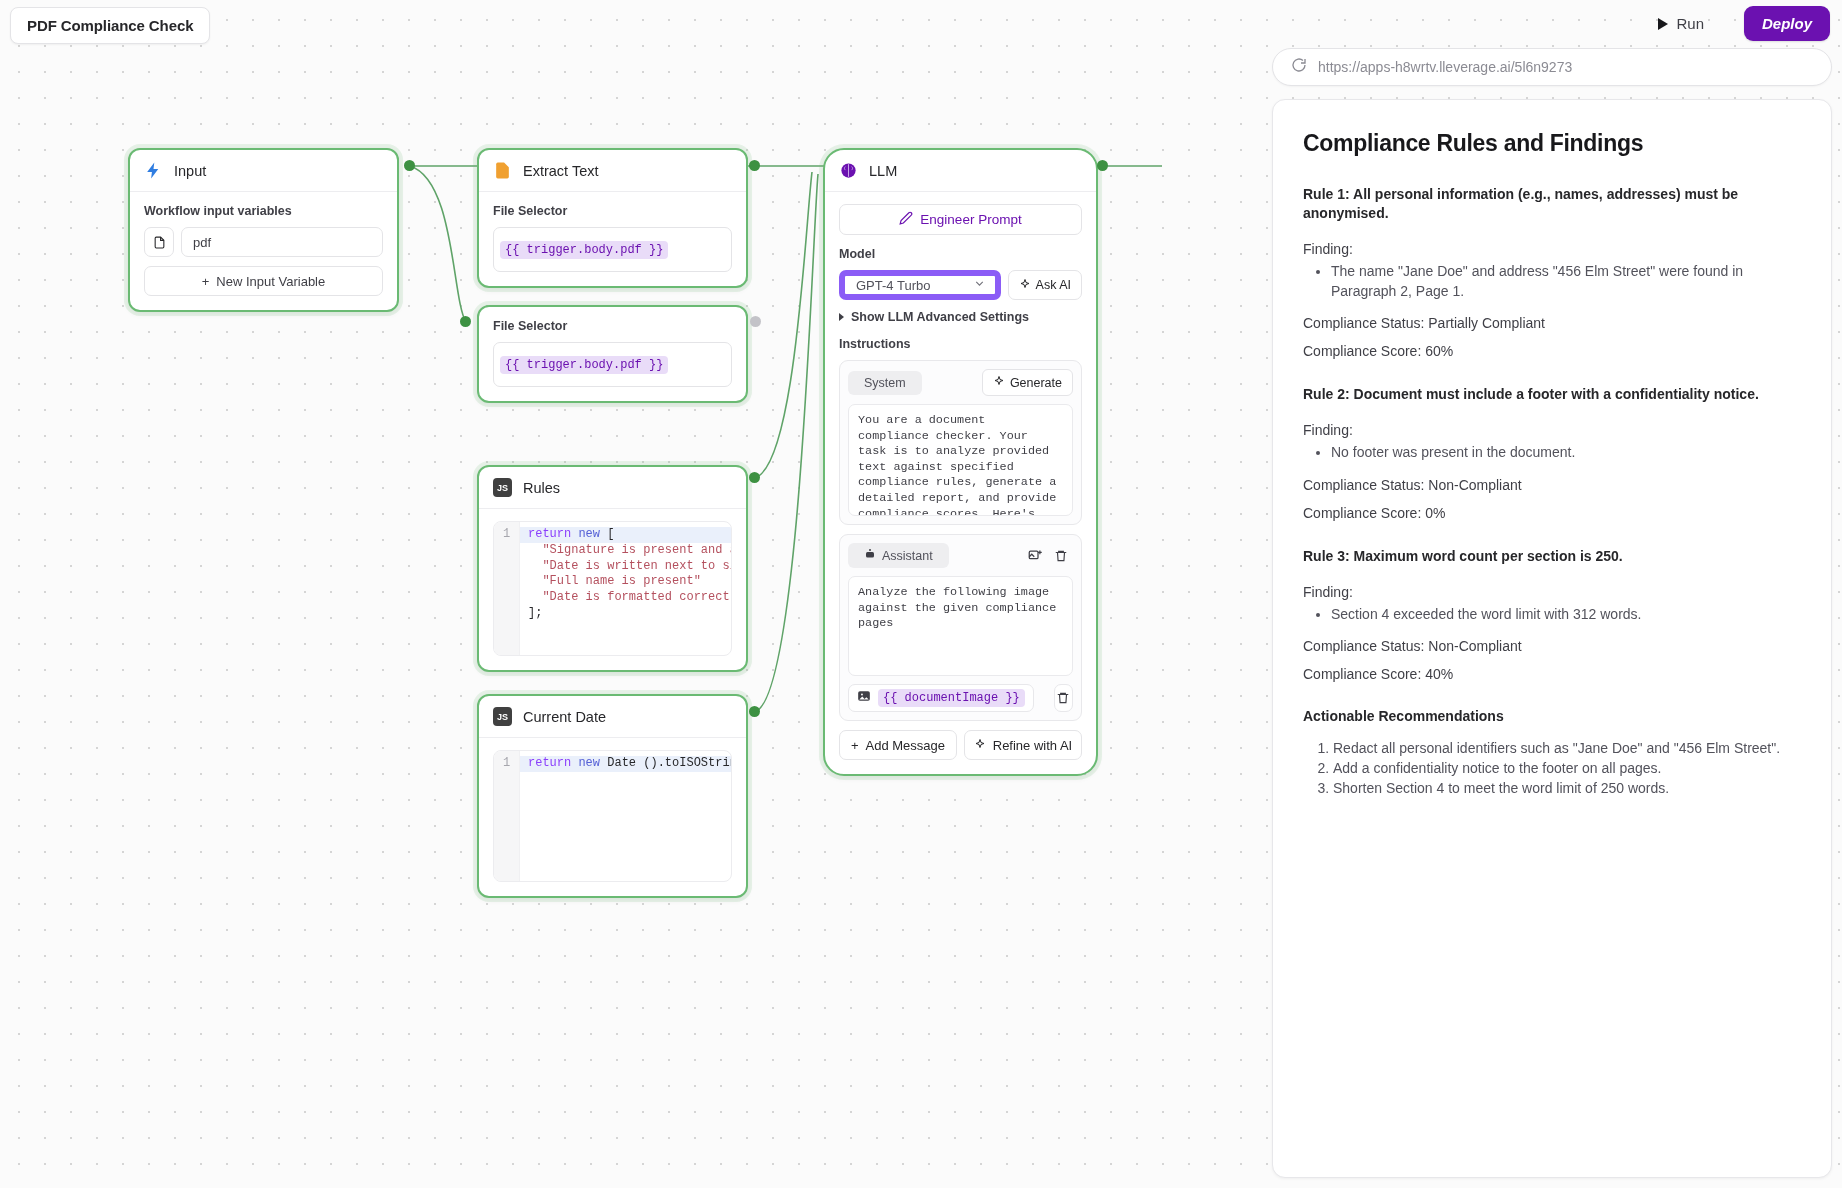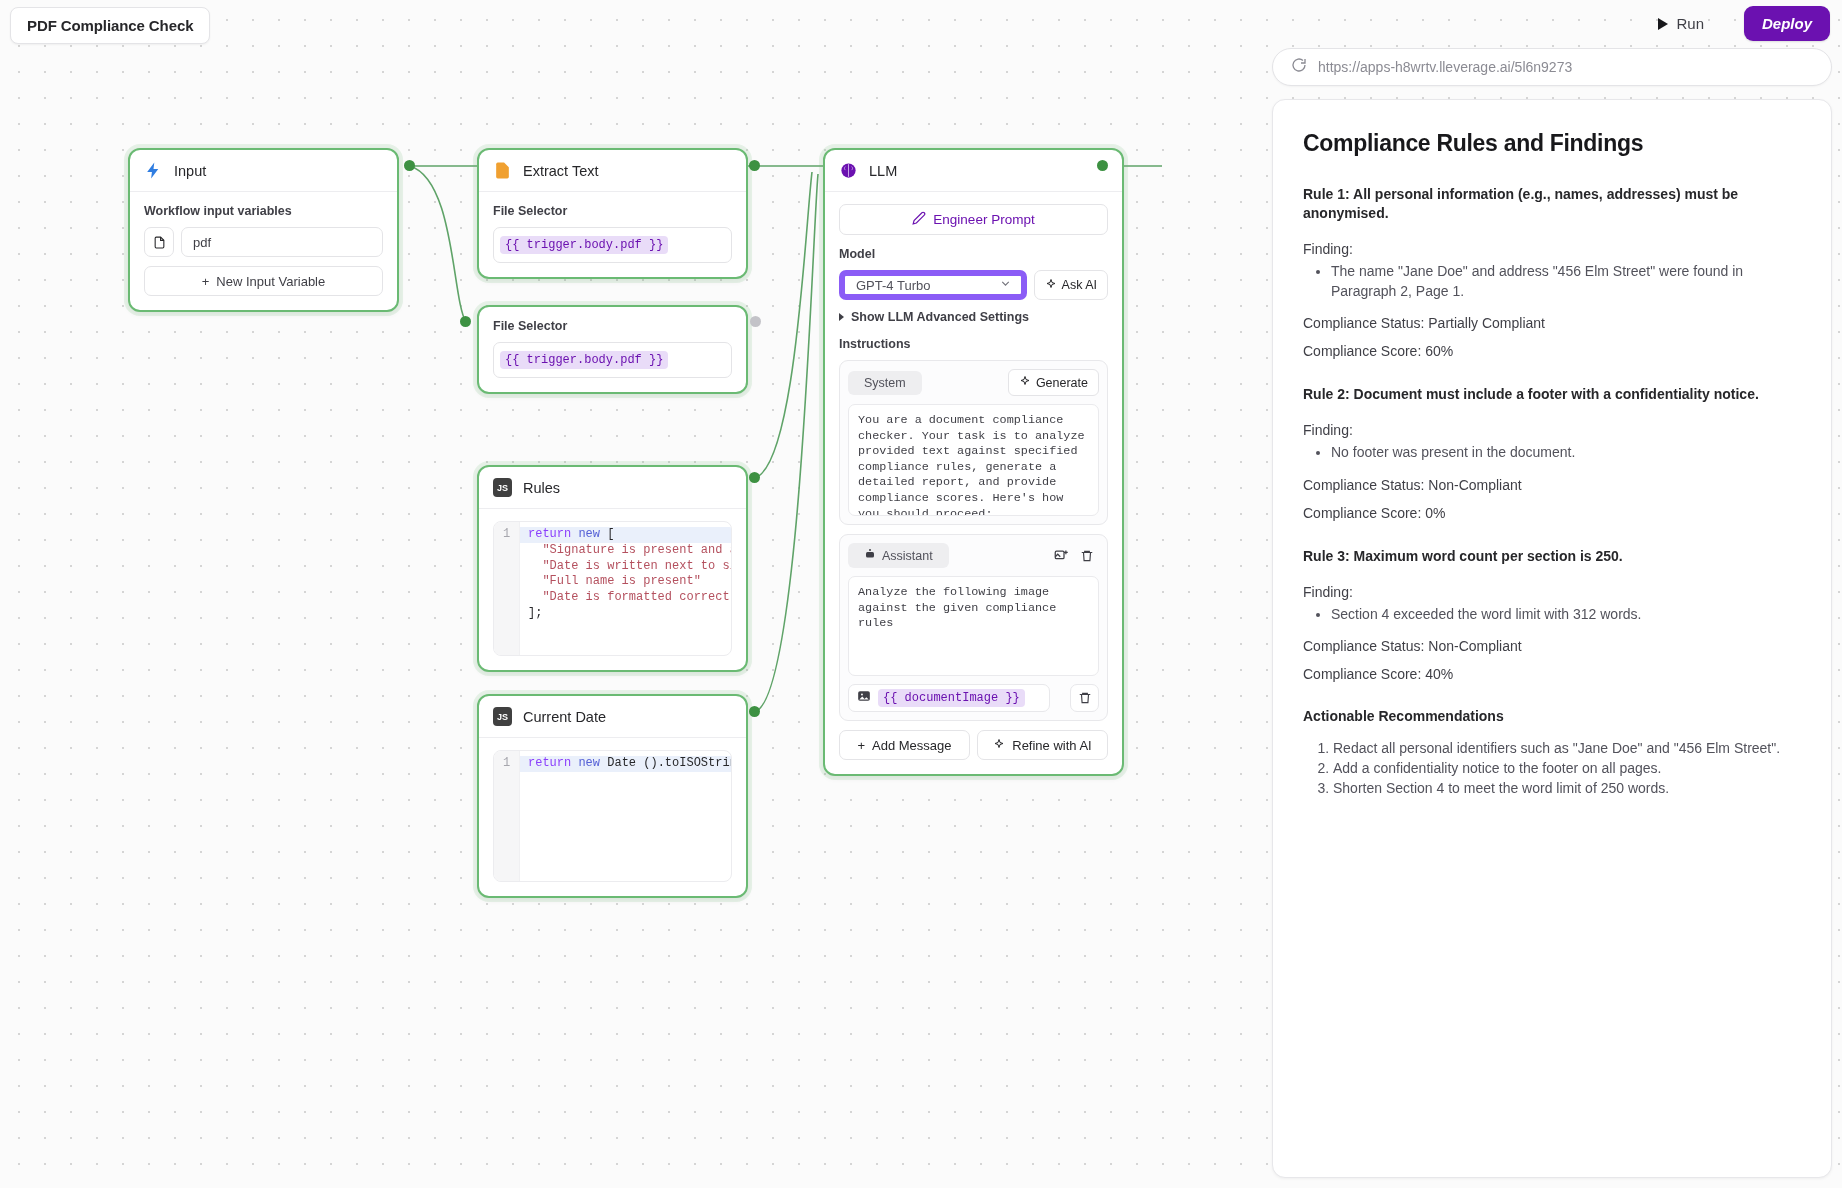--- a/index.html
+++ b/index.html
@@ -102,21 +102,21 @@
     width: 100%; height: 30px; border: 1px solid #e4e4e7; border-radius: 7px;
     background: #fff; font-size: 13px; color: #3f3f46; cursor: pointer;
     display: flex; align-items: center; justify-content: center; gap: 7px;
     font-family: "Liberation Sans", sans-serif;
   }
 
   
   #node-extract-text { left: 477px; top: 148px; width: 271px; }
   #node-extract-images { left: 477px; top: 305px; width: 271px; }
   .tpl-input {
-    height: 36px; border: 1px solid #e4e4e7; border-radius: 7px;
+    height: 45px; border: 1px solid #e4e4e7; border-radius: 7px;
     background: #fff; display: flex; align-items: center; padding: 0 6px;
   }
   .tpl-chip {
     background: #e9dcf8; color: #6b11b0; border-radius: 4px;
     padding: 2px 5px; font-size: 12px;
     font-family: "Liberation Mono", monospace;
     white-space: nowrap;
   }
 
   
@@ -134,21 +134,21 @@
     border-right: 1px solid #f0f0f2;
   }
   .code-area { flex: 1; padding: 5px 0 5px 8px; overflow: hidden; white-space: pre; }
   .code-line-hl { background: #eaf0fb; display: block; margin-left: -8px; padding-left: 8px; }
   .kw { color: #8a3ffc; }
   .kw2 { color: #5560d6; }
   .str { color: #b4505e; }
   .plain { color: #27272a; }
 
   
-  #node-llm { left: 823px; top: 148px; width: 301px; }
+  #node-llm { left: 823px; top: 148px; width: 275px; border-radius: 21px; }
   .llm-btn-wide {
     width: 100%; height: 31px; border: 1px solid #e4e4e7; border-radius: 7px;
     background: #fff; cursor: pointer; display: flex; align-items: center;
     justify-content: center; gap: 7px;
     font-size: 13.5px; color: #6b11b0; font-weight: 500;
     font-family: "Liberation Sans", sans-serif;
   }
   .model-row { display: flex; gap: 7px; margin-bottom: 10px; }
   .model-select {
     flex: 1; height: 30px; border: 6px solid #8b5cf6; border-radius: 7px;
@@ -450,21 +450,21 @@
                   <path d="M19 4v6M16 7h6"></path>
                 </svg>
             </button>
             <button class="icon-btn">
               <svg width="14" height="14" viewBox="0 0 24 24" fill="none" stroke="#3f3f46" stroke-width="2">
                   <path d="M3 6h18M8 6V4h8v2M6 6l1 14h10l1-14"></path>
                 </svg>
             </button>
           </div>
         </div>
-        <div class="msg-text" style="height:100px;overflow:hidden;">Analyze the following image against the given compliance rules</div>
+        <div class="msg-text" style="height:100px;overflow:hidden;">Analyze the following image against the given compliance pages</div>
         <div class="attach-row">
           <div class="attach-box">
             <span>
               <svg width="14" height="14" viewBox="0 0 24 24" fill="#3f3f46">
                   <rect x="2" y="4" width="20" height="16" rx="3"></rect>
                   <circle cx="8.5" cy="9.5" r="1.6" fill="#fff"></circle>
                   <path d="M4 18l5-5 4 4 3-3 4 4z" fill="#fff"></path>
                 </svg>
             </span>
             <span class="tpl-chip">{{ documentImage }}</span>

